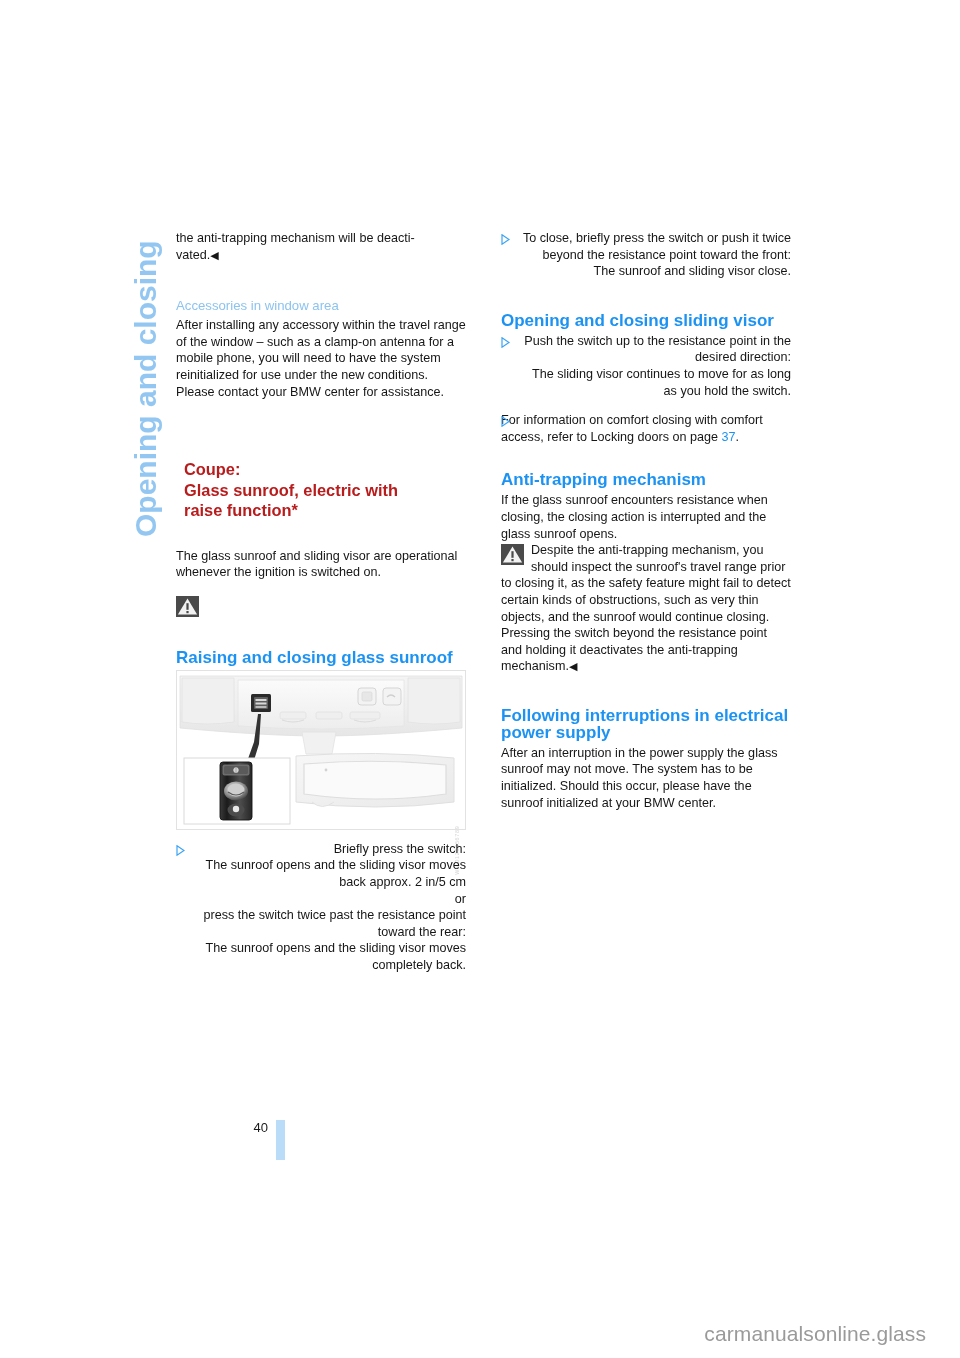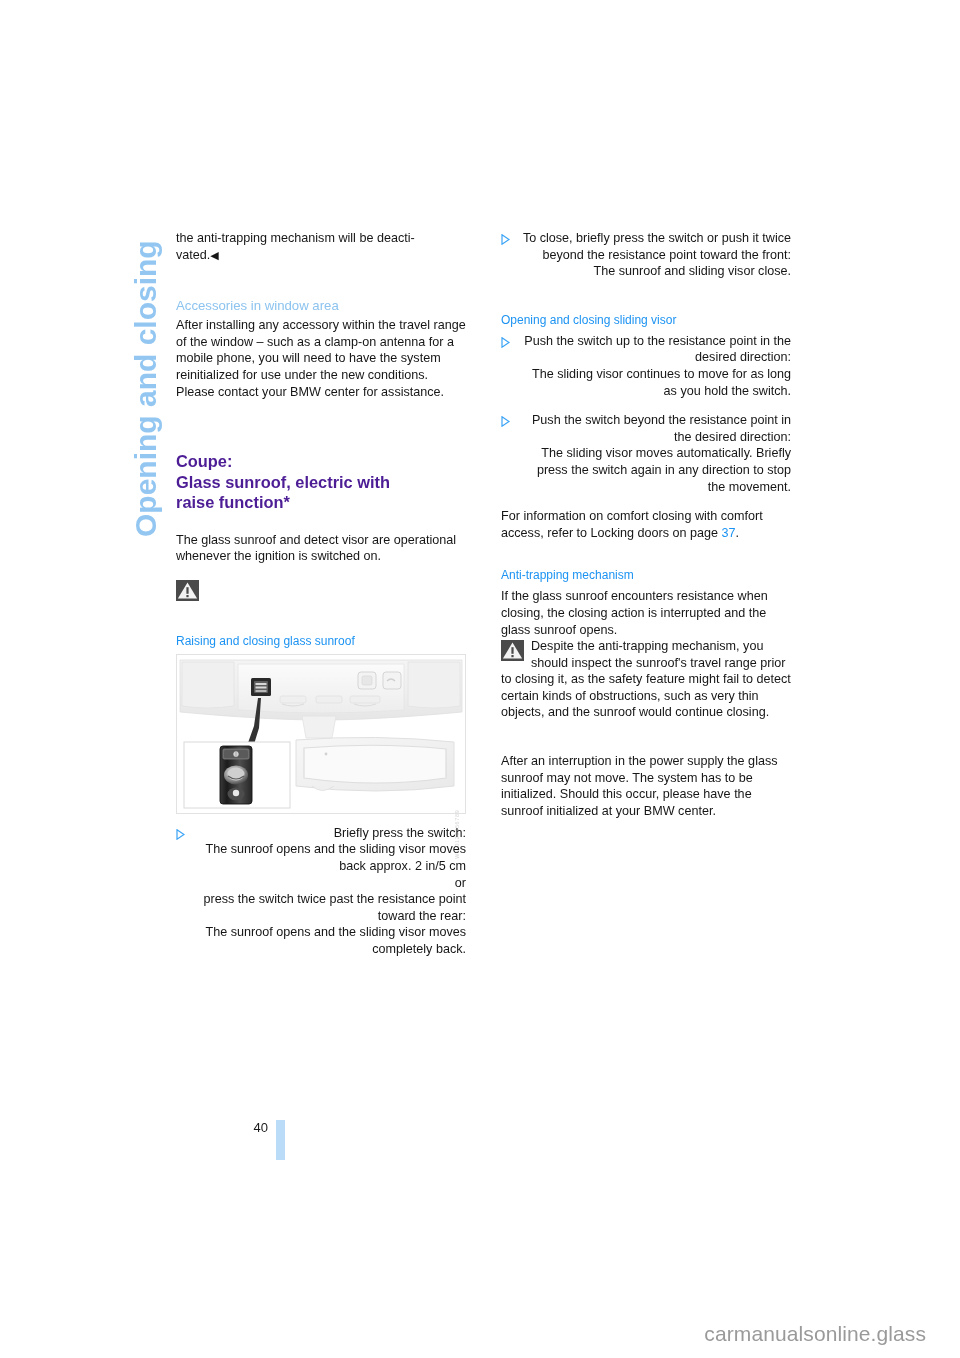--- a/index.html
+++ b/index.html
@@ -43,31 +43,31 @@
   #col-left  { left: 176px; }
   #col-right { left: 501px; }
 
   p.body {
     margin: 0 0 13px 0;
     text-align: left;
   }
   p.body.tight { margin-bottom: 0; }
 
   h2.h-main {
-    margin: 0;
+    margin: 8px;
     font-size: 16.4px;
     line-height: 20.5px;
     font-weight: bold;
-    color: #4c1d95;
+    color: #b91c1c;
   }
   h3.h-sub {
     margin: 0 0 4px 0;
-    font-size: 12px;
+    font-size: 17px;
     line-height: 17px;
-    font-weight: normal;
+    font-weight: bold;
     color: #1C93F2;
   }
   h3.h-sub-pale {
     margin: 8px 0 3px 0;
     font-size: 13.2px;
     line-height: 17px;
     font-weight: normal;
     color: #8CC3EF;
   }
 
@@ -190,21 +190,21 @@
     <div class="spacer-lg"></div>
 
     <h2 class="h-main">
       <span>Coupe:</span><br>
       <span>Glass sunroof, electric with</span><br>
       <span>raise function*</span>
     </h2>
 
     <div class="spacer-md"></div>
 
-    <p class="body">The glass sunroof and detect visor are operational whenever the ignition is switched on.</p>
+    <p class="body">The glass sunroof and sliding visor are operational whenever the ignition is switched on.</p>
 
     <div class="warn">
       <span class="warn-icon">
         <svg width="23" height="21" viewBox="0 0 23 21" xmlns="http://www.w3.org/2000/svg">
           <rect x="0" y="0" width="23" height="21" fill="#4a4a4a"></rect>
           <polygon points="11.5,2.6 21.1,18.6 1.9,18.6" fill="#f2f2f2"></polygon>
           <rect x="10.4" y="7.2" width="2.2" height="6.6" fill="#4a4a4a"></rect>
           <rect x="10.4" y="15.0" width="2.2" height="2.2" fill="#4a4a4a"></rect>
         </svg>
       </span>
@@ -339,21 +339,20 @@
           </svg>
         </span>
         <span>Push the switch up to the resistance point in the desired direction:<br>The sliding visor continues to move for as long as you hold the switch.</span>
       </li>
       <li>
         <span class="bullet-icon">
           <svg width="9" height="11" viewBox="0 0 9 11" xmlns="http://www.w3.org/2000/svg">
             <polygon points="1,0.8 8,5.5 1,10.2" fill="none" stroke="#3BA3F5" stroke-width="1.2"></polygon>
           </svg>
         </span>
-        <span>Push the switch beyond the resistance point in the desired direction:<br>The sliding visor moves automatically. Briefly press the switch again in any direction to stop the movement.</span>
       </li>
     </ul>
 
 
     <p class="body"><span>For information on comfort closing with comfort access, refer to Locking doors on page </span><span class="link-page">37</span><span>.</span></p>
 
     <div class="spacer-sm"></div>
 
     <h3 class="h-sub">Anti-trapping mechanism</h3>
 
@@ -363,24 +362,29 @@
       <span class="warn-icon">
         <svg width="23" height="21" viewBox="0 0 23 21" xmlns="http://www.w3.org/2000/svg">
           <rect x="0" y="0" width="23" height="21" fill="#4a4a4a"></rect>
           <polygon points="11.5,2.6 21.1,18.6 1.9,18.6" fill="#f2f2f2"></polygon>
           <rect x="10.4" y="7.2" width="2.2" height="6.6" fill="#4a4a4a"></rect>
           <rect x="10.4" y="15.0" width="2.2" height="2.2" fill="#4a4a4a"></rect>
         </svg>
       </span>
       <p>Despite the anti-trapping mechanism, you should inspect the sunroof's travel range prior to closing it, as the safety feature might fail to detect certain kinds of obstructions, such as very thin objects, and the sunroof would continue closing.</p>
       <div class="clear"></div>
+      <p><span>Pressing the switch beyond the resistance point and holding it deactivates the anti-trapping mechanism.</span><span class="eos">◀</span></p>
     </div>
 
     <div class="spacer-md"></div>
 
+    <h3 class="h-sub">
+      <span>Following interruptions in electrical</span><br>
+      <span>power supply</span>
+    </h3>
 
     <p class="body">After an interruption in the power supply the glass sunroof may not move. The system has to be initialized. Should this occur, please have the sunroof initialized at your BMW center.</p>
   </div>
 
   <div id="folio">40</div>
   <div id="folio-bar"></div>
 
   <div id="footer-wm">carmanualsonline.glass</div>
 
 </div>

